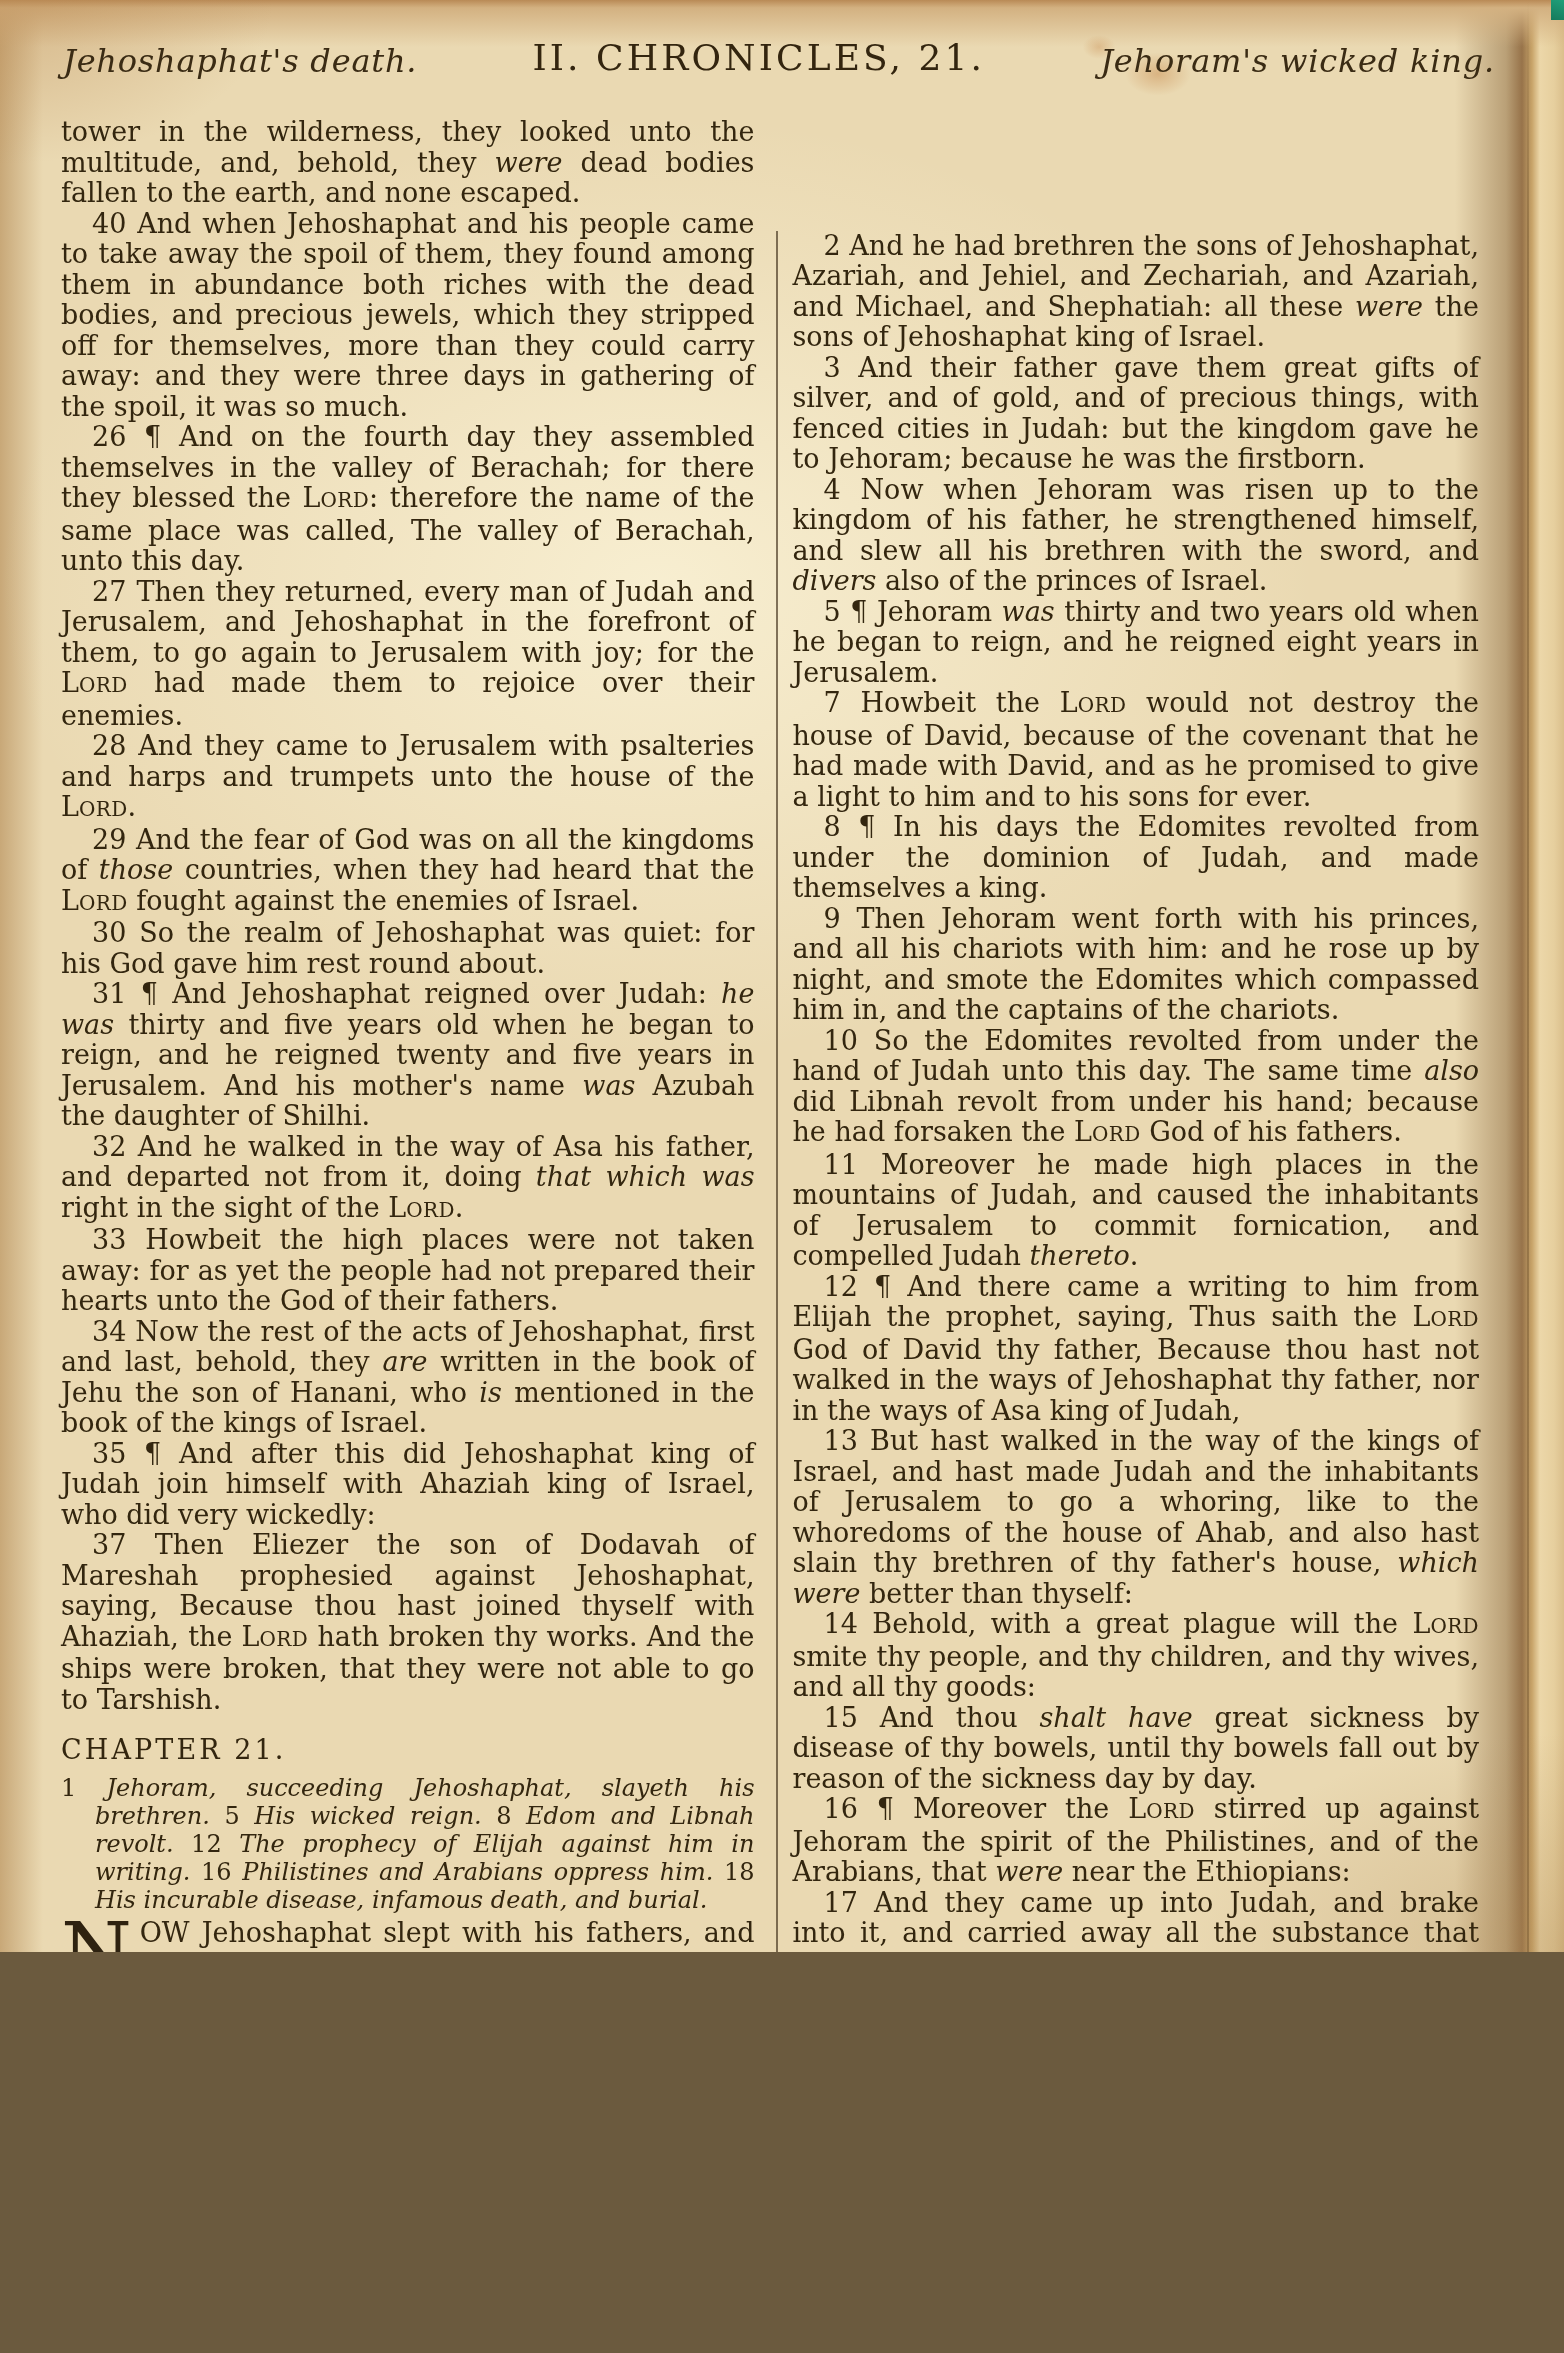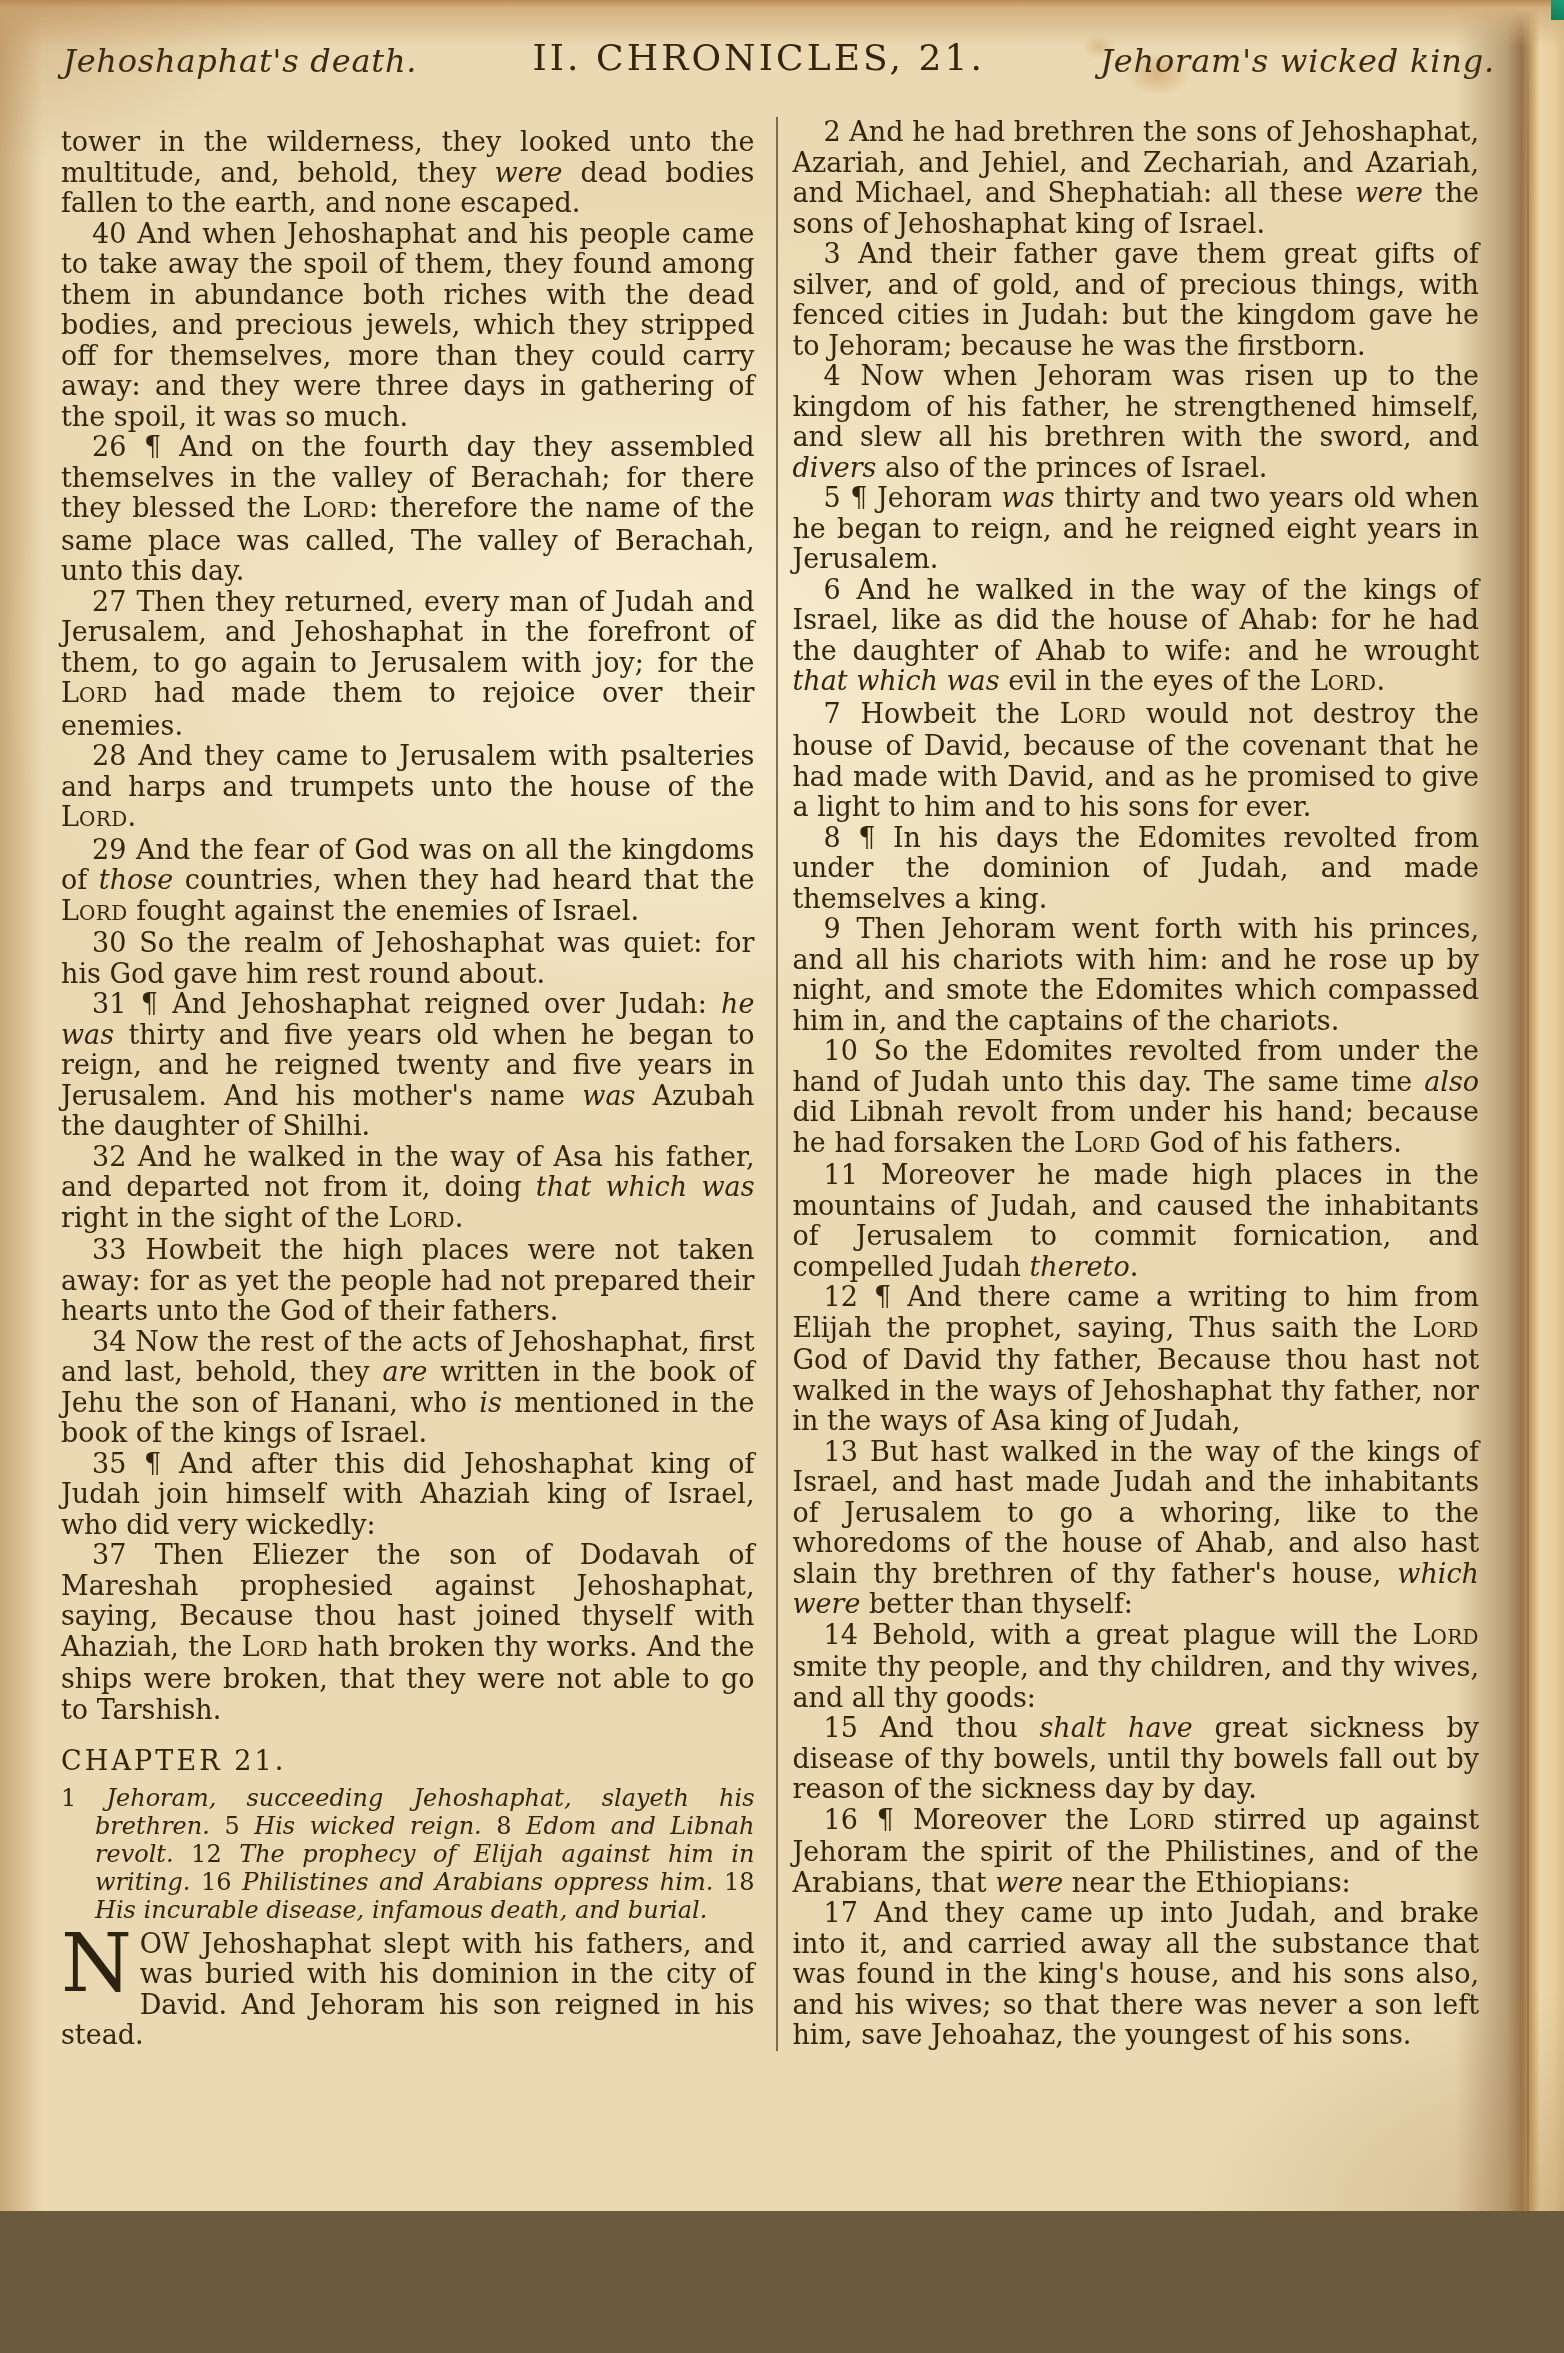--- a/index.html
+++ b/index.html
@@ -1,18 +1,18 @@
 <!DOCTYPE html>
 <html lang="en" style="font-size:12.5px"><head>
 <meta charset="utf-8">
 <style>
   html,body{margin:0;padding:0;background:#6b5a3e;}
   .page{
     position:relative;
-    width:1565px;height:2211px;
+    width:1565px;height:1952px;
     overflow:hidden;
     font-family:"DejaVu Serif","Liberation Serif",serif;
     color:#33260f;
     background:
       radial-gradient(ellipse 1095px 782px at 42% 30%, rgba(250,242,214,.85) 0%, rgba(250,242,214,0) 60%),
       radial-gradient(ellipse 391px 235px at 0% 0%, rgba(186,138,84,.45) 0%, rgba(186,138,84,0) 70%),
       radial-gradient(ellipse 548px 313px at 100% 100%, rgba(170,132,80,.35) 0%, rgba(170,132,80,0) 70%),
       radial-gradient(ellipse 47px 31px at 1158px 74px, rgba(201,142,82,.5) 0%, rgba(201,142,82,0) 70%),
       radial-gradient(ellipse 23.5px 17px at 1099px 47px, rgba(201,142,82,.4) 0%, rgba(201,142,82,0) 70%),
       linear-gradient(180deg, #b98a56 0px, #d3b181 7.8px, rgba(211,177,129,0) 47px),
@@ -104,21 +104,20 @@
         <span class="dropcap">N</span><span>OW Jehoshaphat slept with his fathers, and was buried with his dominion in the city of David. And Jehoram his son reigned in his stead.</span>
       </p>
     </div>
 
     <div class="col col-right">
       <div>
           <p class="verse"><span class="vnum">2</span> And he had brethren the sons of Jehoshaphat, Azariah, and Jehiel, and Zechariah, and Azariah, and Michael, and Shephatiah: all these <i>were</i> the sons of Jehoshaphat king of Israel.</p>
           <p class="verse"><span class="vnum">3</span> And their father gave them great gifts of silver, and of gold, and of precious things, with fenced cities in Judah: but the kingdom gave he to Jehoram; because he was the firstborn.</p>
           <p class="verse"><span class="vnum">4</span> Now when Jehoram was risen up to the kingdom of his father, he strengthened himself, and slew all his brethren with the sword, and <i>divers</i> also of the princes of Israel.</p>
           <p class="verse"><span class="vnum">5</span> ¶ Jehoram <i>was</i> thirty and two years old when he began to reign, and he reigned eight years in Jerusalem.</p>
-          <p class="verse"><span class="vnum">6</span> And he walked in the way of the kings of Israel, like as did the house of Ahab: for he had the daughter of Ahab to wife: and he wrought <i>that which was</i> evil in the eyes of the L<span class="sc">ORD</span>.</p>
           <p class="verse"><span class="vnum">7</span> Howbeit the L<span class="sc">ORD</span> would not destroy the house of David, because of the covenant that he had made with David, and as he promised to give a light to him and to his sons for ever.</p>
           <p class="verse"><span class="vnum">8</span> ¶ In his days the Edomites revolted from under the dominion of Judah, and made themselves a king.</p>
           <p class="verse"><span class="vnum">9</span> Then Jehoram went forth with his princes, and all his chariots with him: and he rose up by night, and smote the Edomites which compassed him in, and the captains of the chariots.</p>
           <p class="verse"><span class="vnum">10</span> So the Edomites revolted from under the hand of Judah unto this day. The same time <i>also</i> did Libnah revolt from under his hand; because he had forsaken the L<span class="sc">ORD</span> God of his fathers.</p>
           <p class="verse"><span class="vnum">11</span> Moreover he made high places in the mountains of Judah, and caused the inhabitants of Jerusalem to commit fornication, and compelled Judah <i>thereto</i>.</p>
           <p class="verse"><span class="vnum">12</span> ¶ And there came a writing to him from Elijah the prophet, saying, Thus saith the L<span class="sc">ORD</span> God of David thy father, Because thou hast not walked in the ways of Jehoshaphat thy father, nor in the ways of Asa king of Judah,</p>
           <p class="verse"><span class="vnum">13</span> But hast walked in the way of the kings of Israel, and hast made Judah and the inhabitants of Jerusalem to go a whoring, like to the whoredoms of the house of Ahab, and also hast slain thy brethren of thy father's house, <i>which were</i> better than thyself:</p>
           <p class="verse"><span class="vnum">14</span> Behold, with a great plague will the L<span class="sc">ORD</span> smite thy people, and thy children, and thy wives, and all thy goods:</p>
           <p class="verse"><span class="vnum">15</span> And thou <i>shalt have</i> great sickness by disease of thy bowels, until thy bowels fall out by reason of the sickness day by day.</p>
           <p class="verse"><span class="vnum">16</span> ¶ Moreover the L<span class="sc">ORD</span> stirred up against Jehoram the spirit of the Philistines, and of the Arabians, that <i>were</i> near the Ethiopians:</p>

